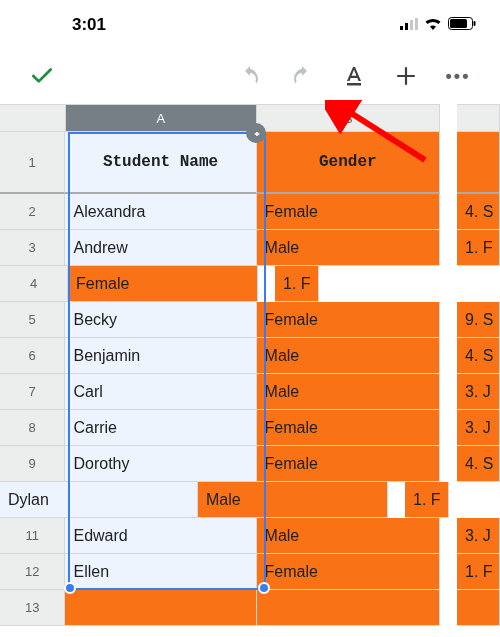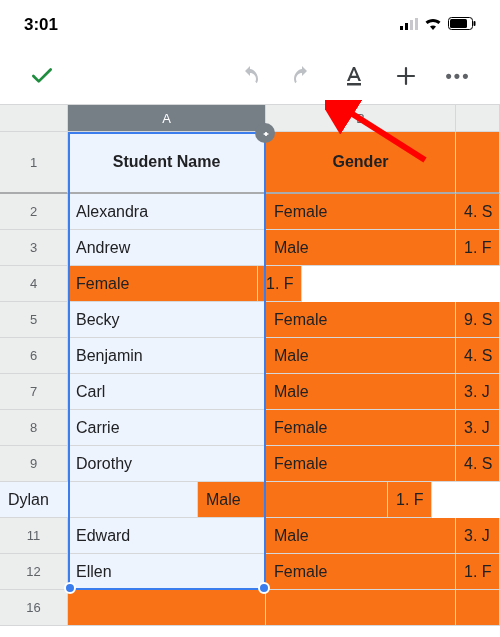--- a/index.html
+++ b/index.html
@@ -10,20 +10,21 @@
     background: #fff;
     overflow: hidden;
     position: relative;
   }
   .status-bar {
     display: flex;
     justify-content: space-between;
     align-items: center;
     padding: 10px 24px 8px 24px;
     height: 48px;
+    margin-left: 48px;
   }
   .status-time {
     font-size: 17px;
     font-weight: 600;
     color: #000;
   }
   .status-right {
     display: flex;
     align-items: center;
     gap: 6px;
@@ -74,21 +75,21 @@
     font-size: 13px;
     color: #5f6368;
     position: relative;
   }
   .col-h.selected {
     background: #767e86;
     color: #fff;
   }
   .col-a { width: 198px; }
   .col-b { width: 190px; }
-  .col-c { width: 44px; }
+  .col-c { width: 44px; margin-left: 17px; }
   .resize-handle {
     position: absolute;
     right: -10px;
     top: 18px;
     width: 20px;
     height: 20px;
     background: #767e86;
     border-radius: 50%;
     display: flex;
     align-items: center;
@@ -125,20 +126,21 @@
     font-size: 16px;
     color: #202124;
     overflow: hidden;
     white-space: nowrap;
     background: #f97316;
   }
   .row.header-row .cell {
     font-weight: 700;
     justify-content: center;
     border-bottom: 2px solid #a9abad;
+    font-family: Liberation Mono, monospace;
   }
   .row.header-row .row-h {
     border-bottom: 2px solid #a9abad;
   }
   .row.header-row { height: 62px; }
   .row.header-row .row-h, .row.header-row .cell { height: 62px; }
   .row.data-row { height: 36px; }
   .row.data-row .row-h, .row.data-row .cell { height: 36px; }
   .cell.sel {
     background: #eef4fd;
@@ -315,21 +317,21 @@
       </div>
       <div class="row data-row">
         <div class="row-h">12</div>
         <div class="cell col-a sel">Ellen</div>
         <div class="cell col-b">Female</div>
         <div class="cell col-c">1. F</div>
       </div>
     </div>
 
   <div class="row data-row">
-    <div class="row-h">16</div>
+    <div class="row-h">13</div>
     <div class="cell col-a"></div>
     <div class="cell col-b"></div>
     <div class="cell col-c"></div>
   </div>
 
   <div class="selection-overlay">
     <div class="sel-dot bl"></div>
     <div class="sel-dot br"></div>
   </div>
 </div>

